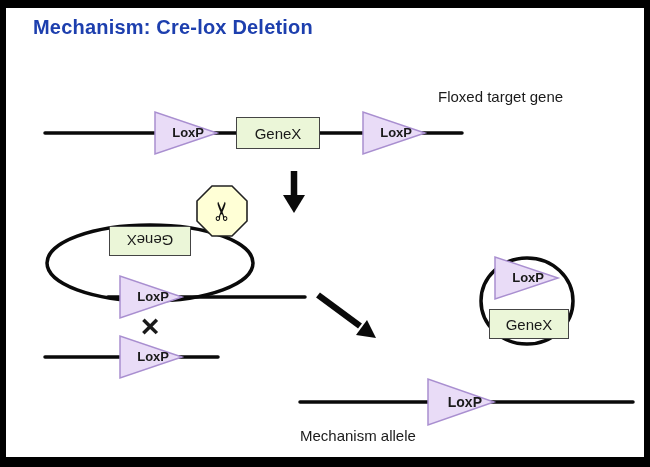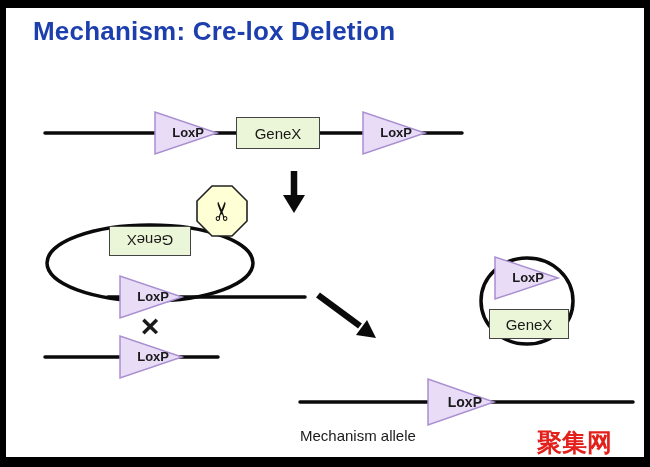--- a/index.html
+++ b/index.html
@@ -13,21 +13,21 @@
   }
   svg.diagram{position:absolute;left:0;top:0;z-index:2;}
   .dna{stroke:var(--dna-line,#0a0a0a);stroke-width:3.5;fill:none;stroke-linecap:round;}
   .arrowline{stroke:var(--dna-line,#0a0a0a);stroke-width:6.5;fill:none;}
   .arrowhead{fill:var(--dna-line,#0a0a0a);stroke:none;}
   .tri{fill:var(--loxp-fill,#e9dcf7);stroke:var(--loxp-border,#a98fd0);stroke-width:1.5;}
   .octagon{fill:var(--scissors-fill,#ffffd6);stroke:var(--scissors-border,#222);stroke-width:1.6;}
 
   .title{
     position:absolute;left:33px;top:16px;z-index:3;
-    font-size:26px;font-weight:bold;color:var(--title,#1d3fae);letter-spacing:0.2px;
+    font-size:20px;font-weight:bold;color:var(--title,#1d3fae);letter-spacing:0.2px;
   }
   .caption{position:absolute;z-index:3;font-size:15px;color:var(--text,#1a1a1a);}
   .loxp-text{
     position:absolute;z-index:3;width:50px;text-align:right;
     font-size:13px;font-weight:bold;color:var(--text,#1a1a1a);
   }
   .genebox{
     position:absolute;z-index:3;box-sizing:border-box;
     display:flex;align-items:center;justify-content:center;
     background:var(--genex-fill,#ebf6d8);border:1.5px solid var(--genex-border,#444);
@@ -73,32 +73,32 @@
     <polygon class="tri" points="120,276 120,318 182,297"></polygon>
     <polygon class="tri" points="120,336 120,378 182,357"></polygon>
     <polygon class="tri" points="495,257 495,299 558,278"></polygon>
     <polygon class="tri" points="428,379 428,425 494,402"></polygon>
 
     <polygon class="octagon" points="232,186 247,201 247,221 232,236 212,236 197,221 197,201 212,186"></polygon>
   </svg>
 
   <div class="title">Mechanism: Cre-lox Deletion</div>
 
+  <div class="caption" style="left:438px;top:88px;">Floxed target gene</div>
 
   <div class="loxp-text" style="left:154px;top:125px;">LoxP</div>
   <div class="genebox" style="left:236px;top:117px;width:84px;height:32px;">GeneX</div>
   <div class="loxp-text" style="left:362px;top:125px;">LoxP</div>
 
   <div class="scissors">✂</div>
 
   <div class="genebox" style="left:109px;top:226px;width:82px;height:30px;transform:rotate(180deg);">GeneX</div>
   <div class="loxp-text" style="left:119px;top:289px;">LoxP</div>
   <div class="cross">×</div>
   <div class="loxp-text" style="left:119px;top:349px;">LoxP</div>
 
   <div class="loxp-text" style="left:494px;top:270px;">LoxP</div>
   <div class="genebox" style="left:489px;top:309px;width:80px;height:30px;">GeneX</div>
 
   <div class="loxp-text" style="left:428px;top:394px;width:54px;font-size:14px;">LoxP</div>
   <div class="caption" style="left:300px;top:427px;">Mechanism allele</div>
 
-  <div class="watermark">聚集网</div>
 </div>
 
 </body></html>

